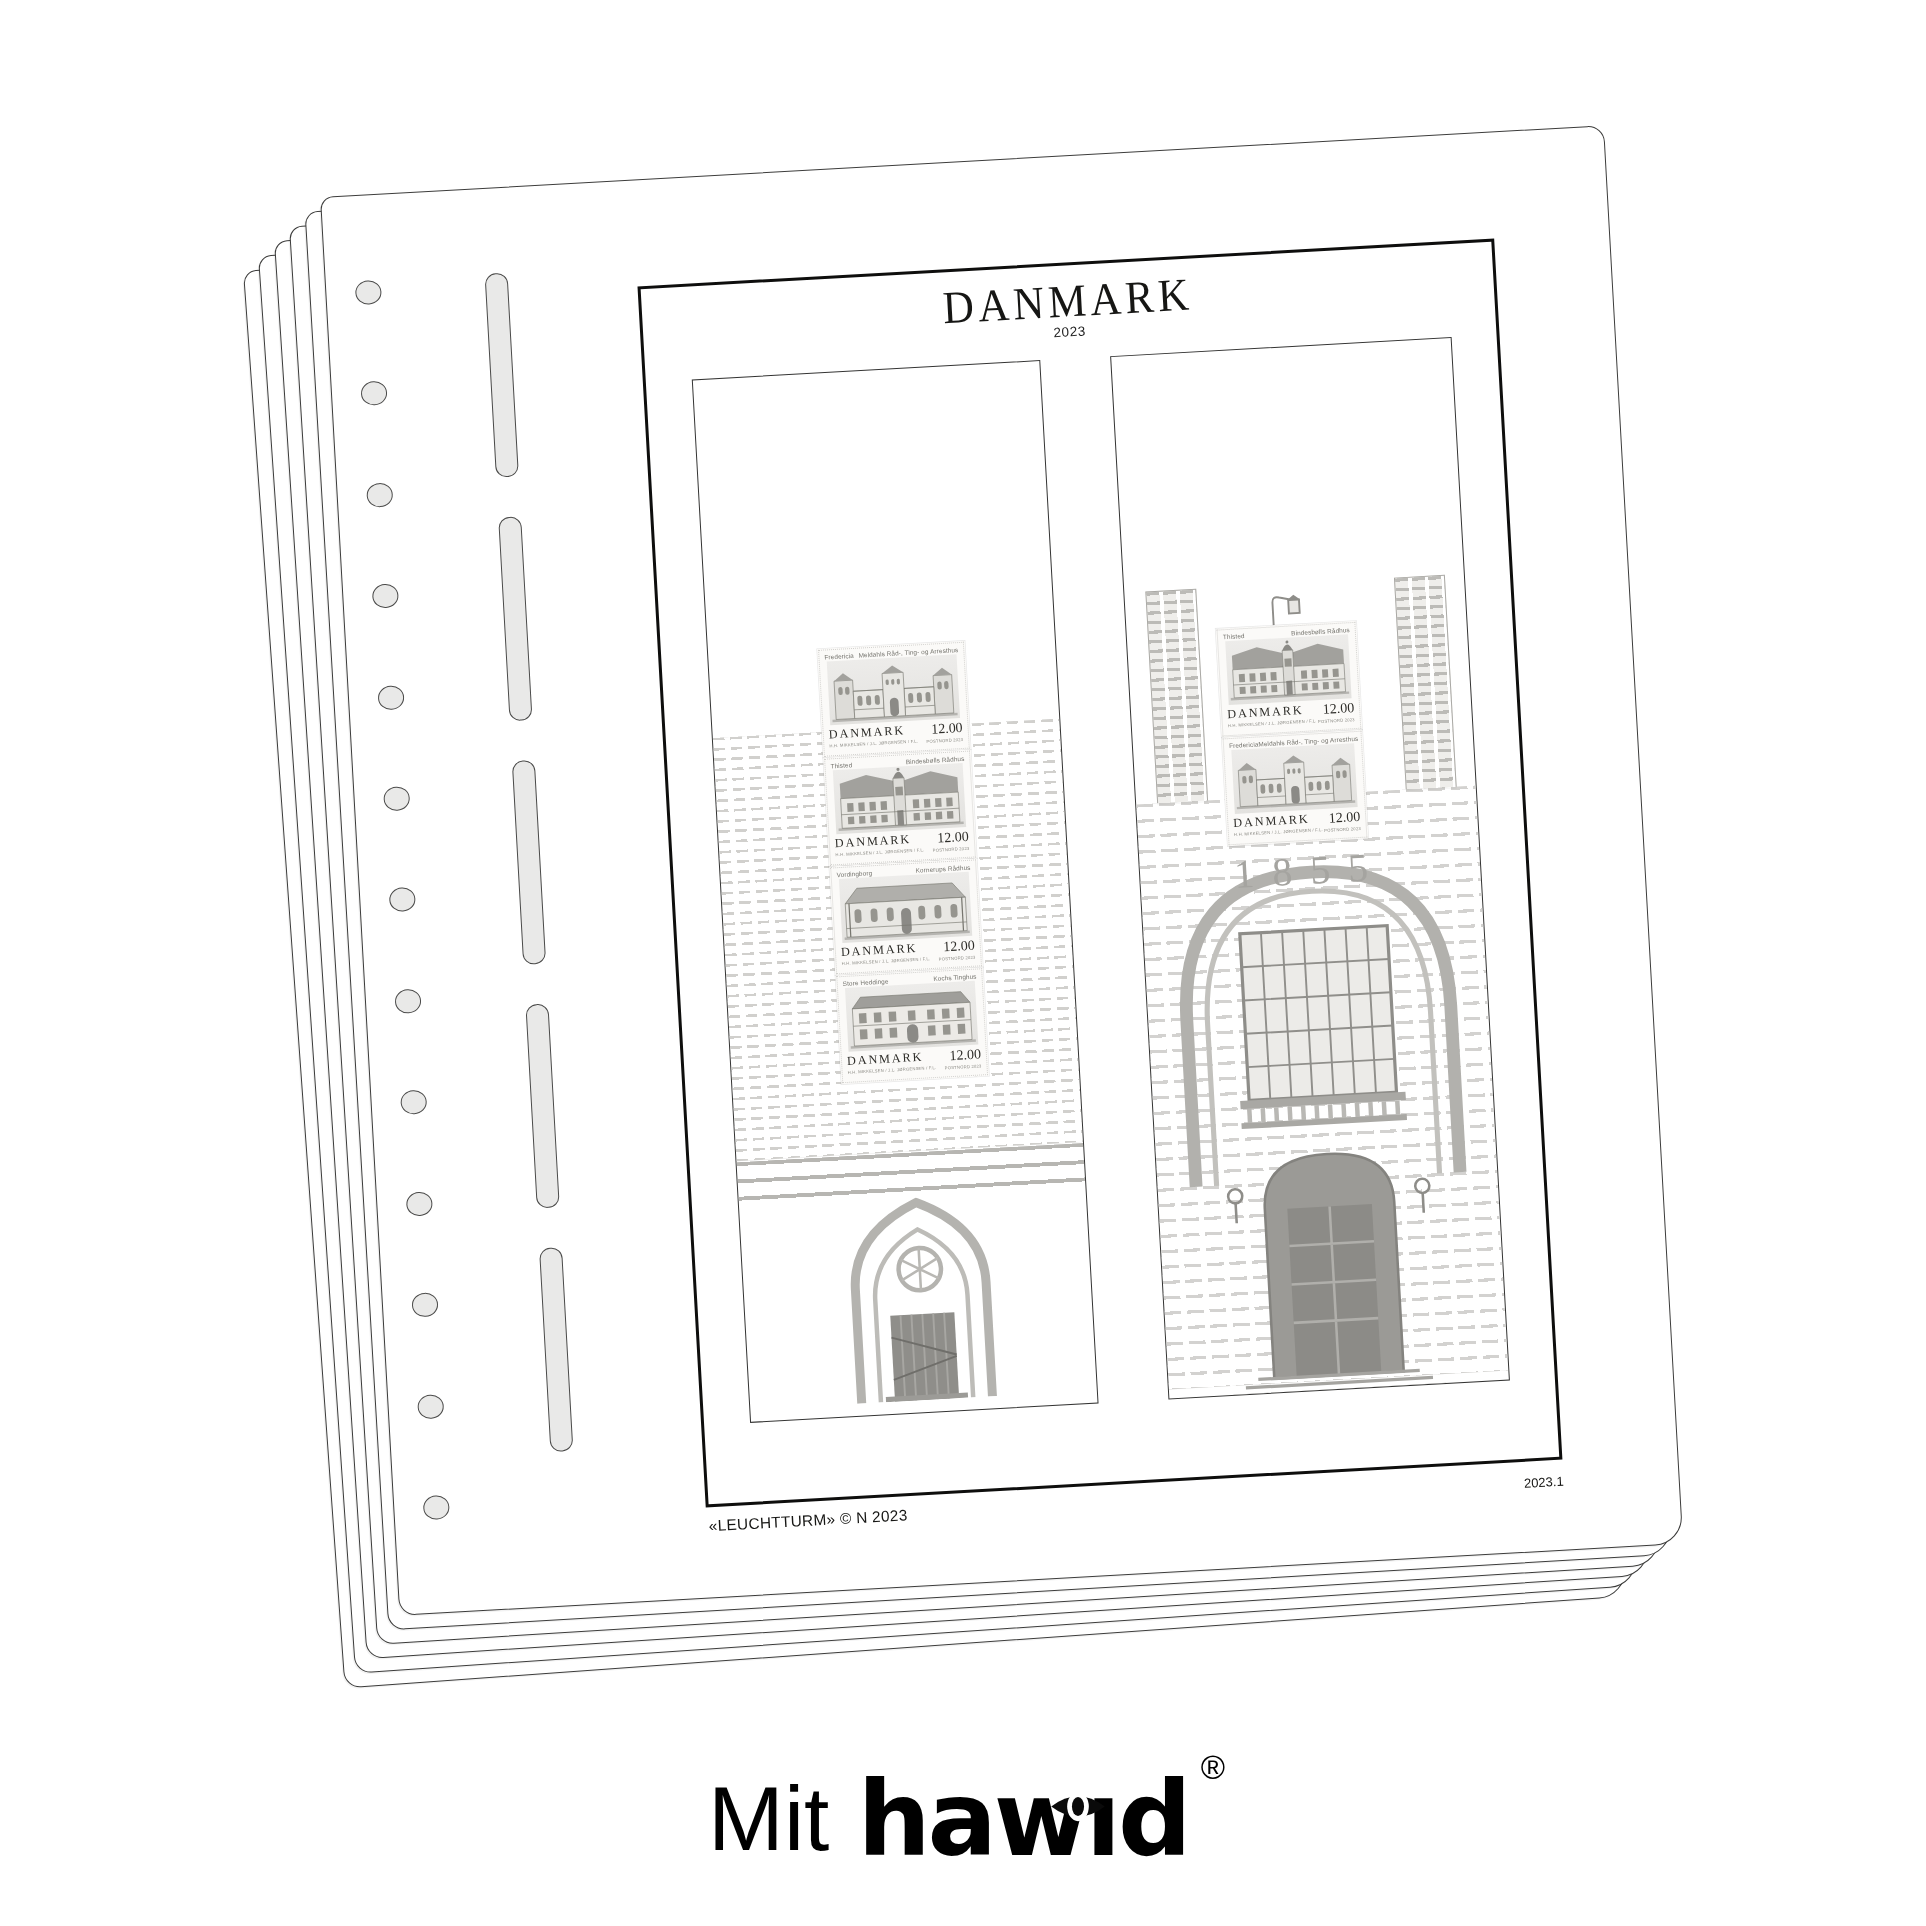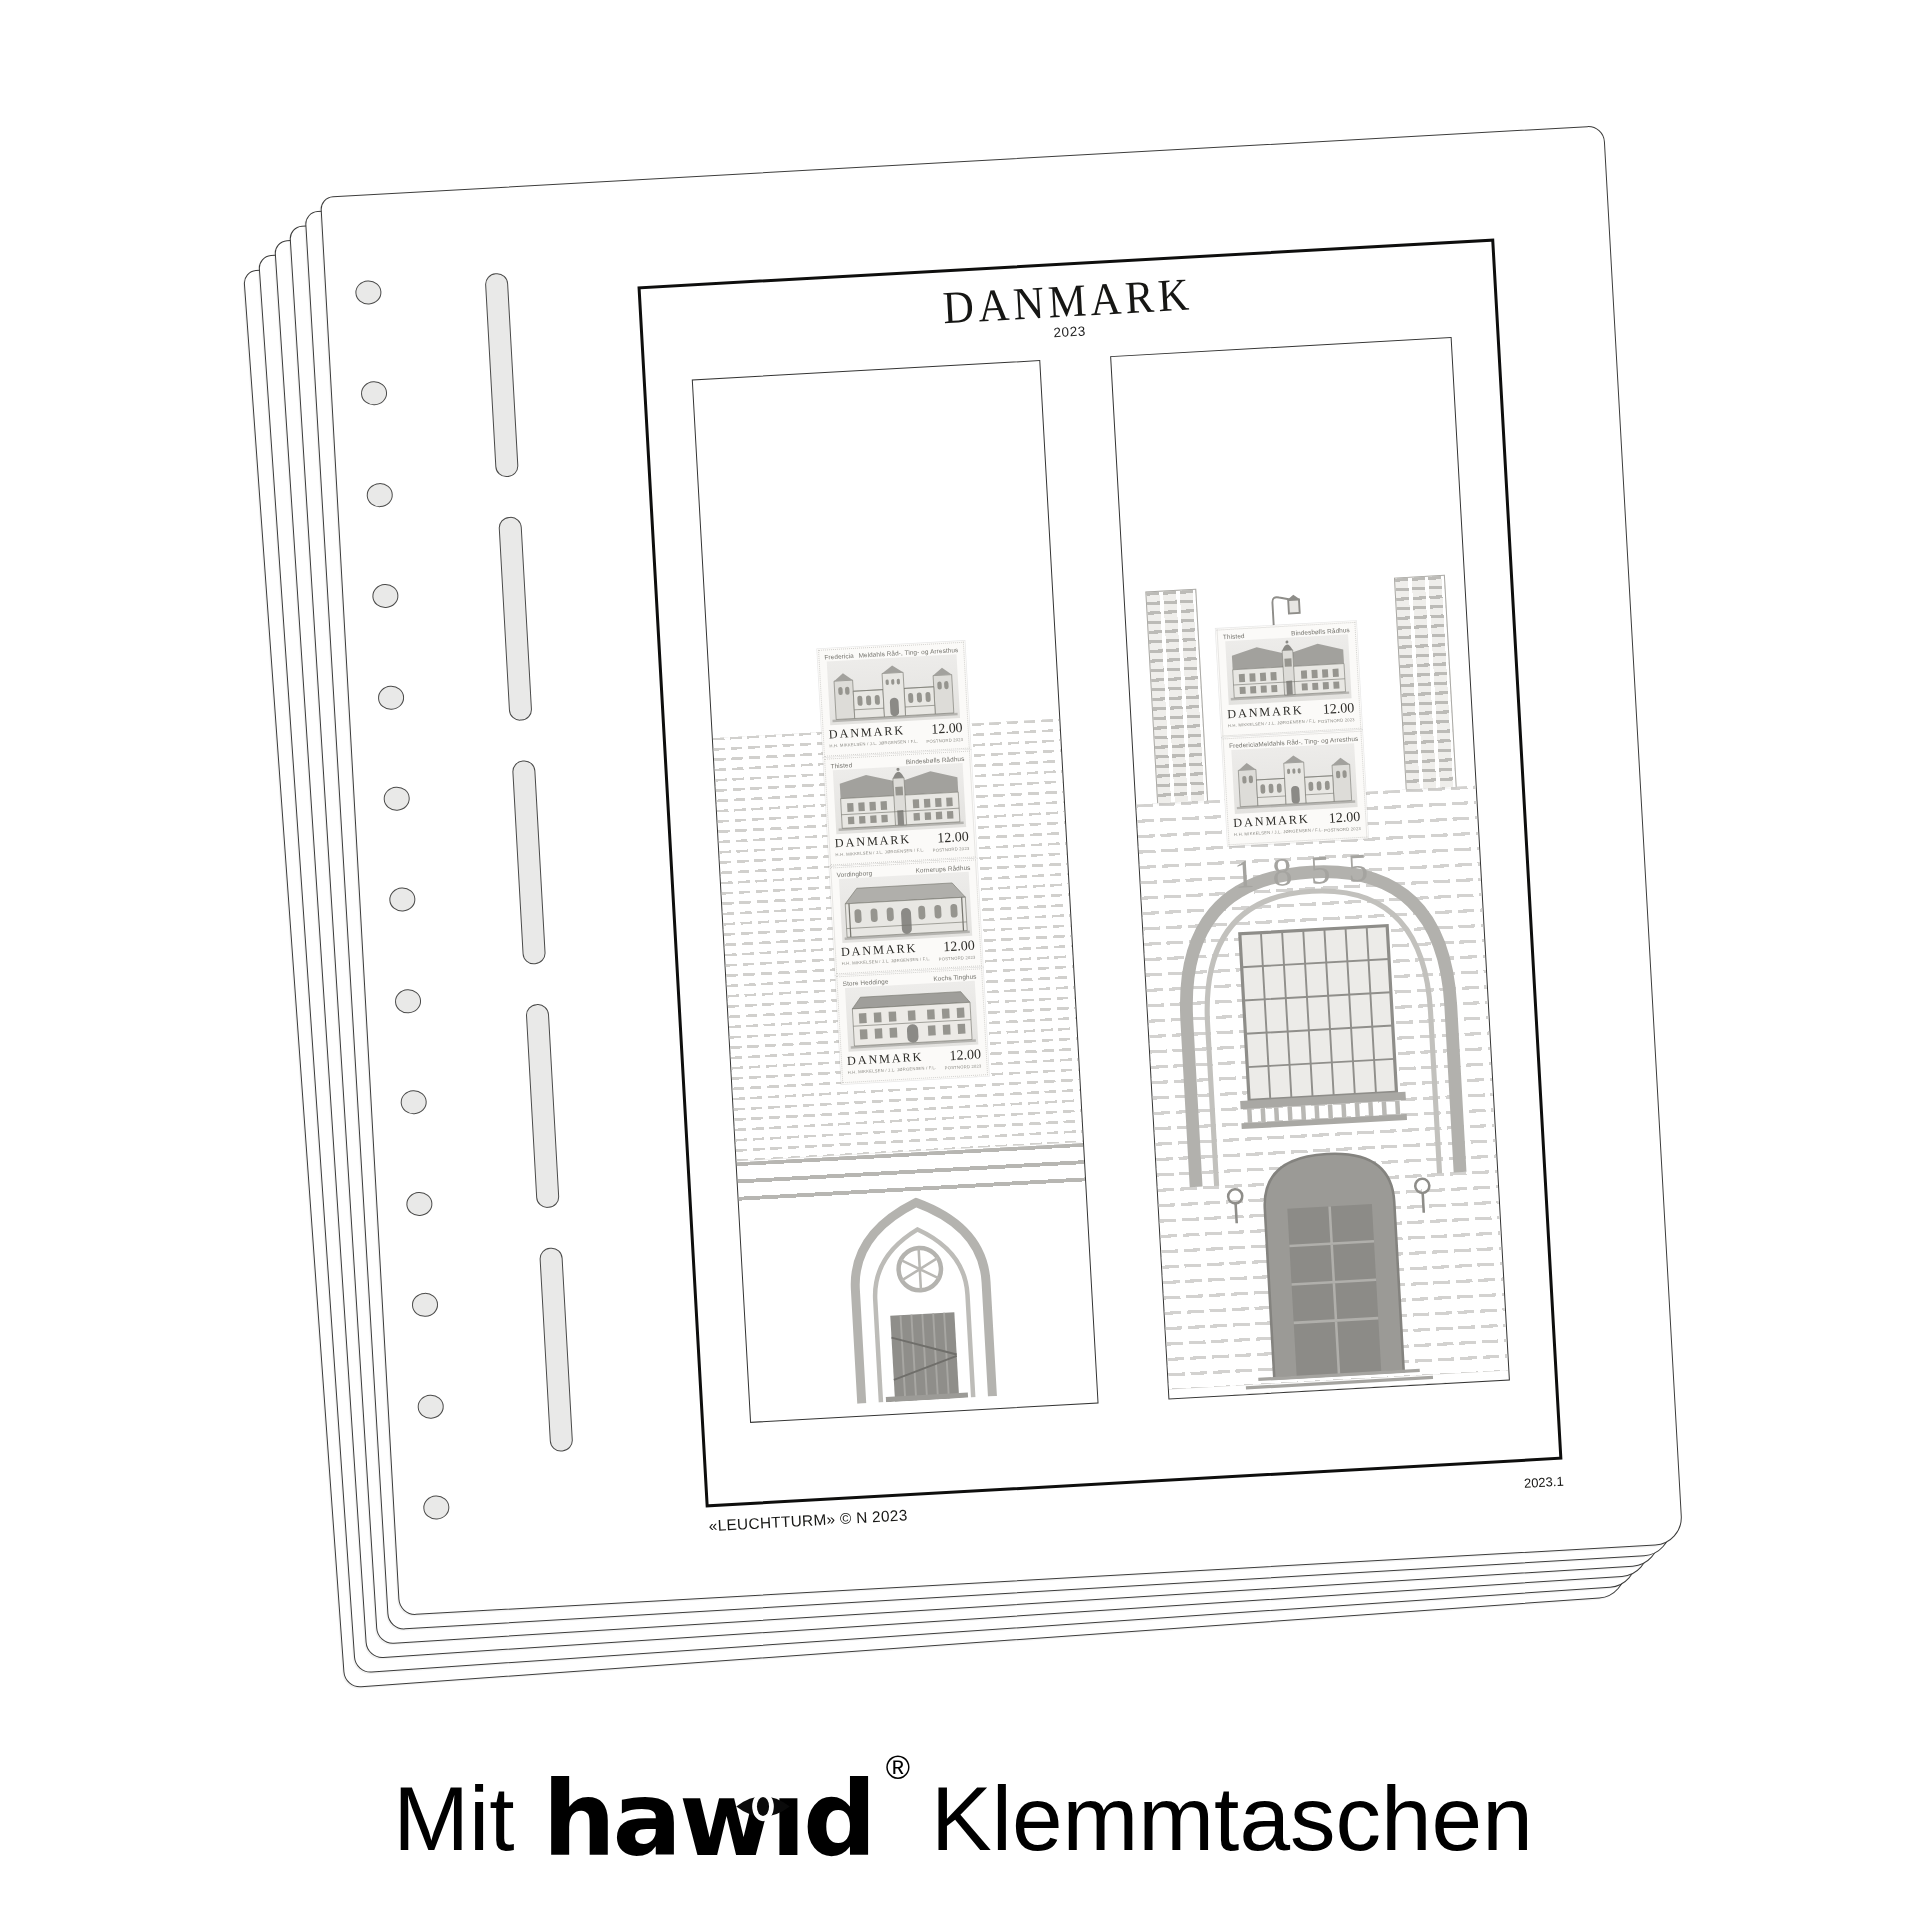--- a/index.html
+++ b/index.html
@@ -451,16 +451,15 @@
       <span id="brandWord">hawıd</span>
       <span class="eye">
         <svg width="56" height="41" viewBox="0 0 88 64">
           <path d="M2,32 Q44,0 86,32 Q44,64 2,32 Z" fill="#0a0a0a"></path>
           <ellipse cx="44" cy="32" rx="17" ry="23" fill="#ffffff"></ellipse>
           <ellipse cx="44" cy="32" rx="9.5" ry="15" fill="#0a0a0a"></ellipse>
         </svg>
       </span>
       <span class="reg">®</span>
     </span>
-    <span>Klemmtaschen</span>
   </div>
 </div>
 
 
 </body></html>

